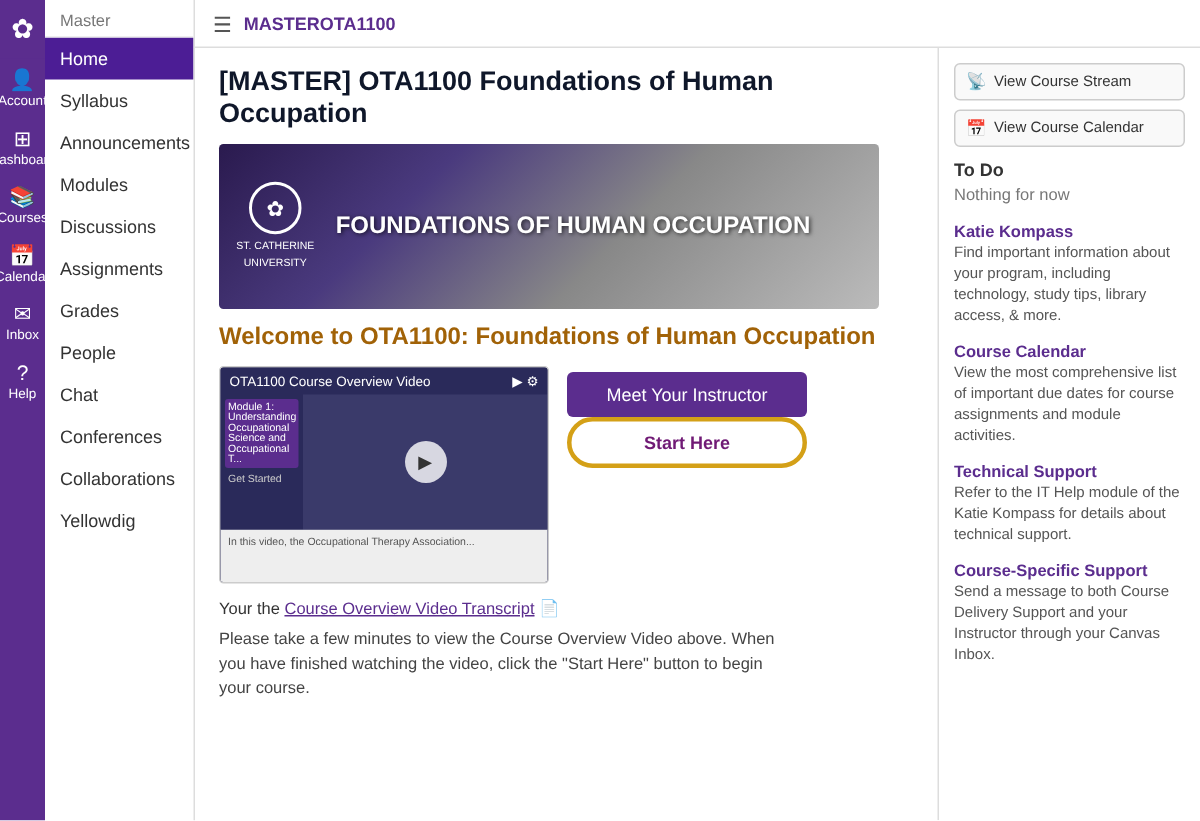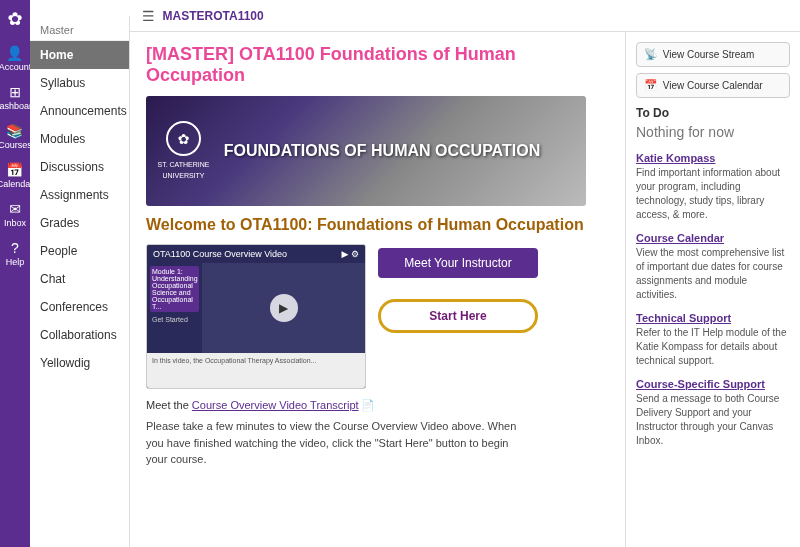--- a/index.html
+++ b/index.html
@@ -31,41 +31,40 @@
     .icon-nav-item.logo .icon-symbol { font-size: 18px; }
 
     
     .sidebar {
       width: 100px;
       background: #fff;
       border-right: 1px solid #ddd;
       display: flex;
       flex-direction: column;
       flex-shrink: 0;
-      margin-top: 16px;
     }
     .sidebar-header {
       padding: 8px 10px 4px;
       font-size: 11px;
       color: #777;
       border-bottom: 1px solid #eee;
     }
     .sidebar-nav { flex: 1; overflow-y: auto; }
     .sidebar-nav-item {
       display: block;
       padding: 7px 10px;
       font-size: 12px;
       color: #333;
       cursor: pointer;
       text-decoration: none;
     }
     .sidebar-nav-item.active {
-      background: #737373;
-      color: #fff;
-      font-weight: bold;
+      background: #4c1d95;
+      color: #fff;
+      font-weight: normal;
     }
 
     
     .top-bar {
       display: flex;
       align-items: center;
       padding: 6px 12px;
       border-bottom: 1px solid #ddd;
       font-size: 12px;
       color: #555;
@@ -87,21 +86,21 @@
       overflow: hidden;
     }
     .content-area {
       flex: 1;
       padding: 12px 16px;
       overflow-y: auto;
     }
     .content-area h1 {
       font-size: 18px;
       font-weight: bold;
-      color: #ec4899;
+      color: #0f172a;
       margin-bottom: 10px;
     }
 
     
     .hero-image {
       width: 100%;
       max-width: 440px;
       height: 110px;
       background: linear-gradient(135deg, #2a1a4e 0%, #4a3a7e 30%, #888 60%, #bbb 100%);
       border-radius: 3px;
@@ -189,21 +188,21 @@
       padding: 3px 5px;
       font-size: 8px;
       color: #555;
       height: 35px;
       overflow: hidden;
     }
 
     .action-buttons {
       display: flex;
       flex-direction: column;
-      gap: 21px;
+      gap: 0;
       align-items: center;
       justify-content: flex-start;
       padding-top: 4px;
     }
     .btn-meet {
       background: #5b2d8e;
       color: #fff;
       border: none;
       padding: 8px 20px;
       border-radius: 4px;
@@ -266,29 +265,28 @@
     .right-btn .btn-icon { font-size: 11px; color: #666; }
 
     .todo-section { margin-top: 8px; }
     .todo-title {
       font-size: 12px;
       font-weight: bold;
       color: #333;
       margin-bottom: 4px;
     }
     .todo-empty {
-      font-size: 14px;
+      font-size: 11px;
       color: #777;
     }
 
     .links-section { margin-top: 10px; }
     .link-item { margin-bottom: 8px; }
     .link-item a {
       color: #5b2d8e;
-      text-decoration: underline;
       font-size: 11px;
       font-weight: bold;
       cursor: pointer;
     }
     .link-item p {
       font-size: 10px;
       color: #555;
       line-height: 1.4;
       margin-top: 1px;
     }
@@ -383,21 +381,21 @@
           </div>
         </div>
 
         <div class="action-buttons">
           <button class="btn-meet">Meet Your Instructor</button>
           <button class="btn-start">Start Here</button>
         </div>
       </div>
 
       <div class="transcript-line">
-        <span>Meet the </span><a>Course Overview Video Transcript</a> 📄
+        <span>Your the </span><a>Course Overview Video Transcript</a> 📄
       </div>
 
       <div class="description-text">Please take a few minutes to view the Course Overview Video above. When you have finished watching the video, click the "Start Here" button to begin your course.</div>
     </div>
 
     <div class="right-sidebar">
       <div class="right-btn">
         <span class="btn-icon">📡</span>
         <span>View Course Stream</span>
       </div>

